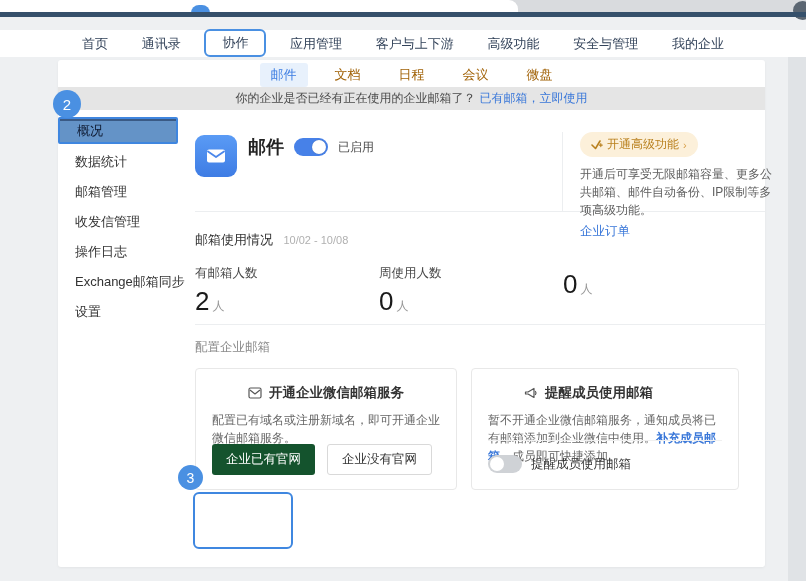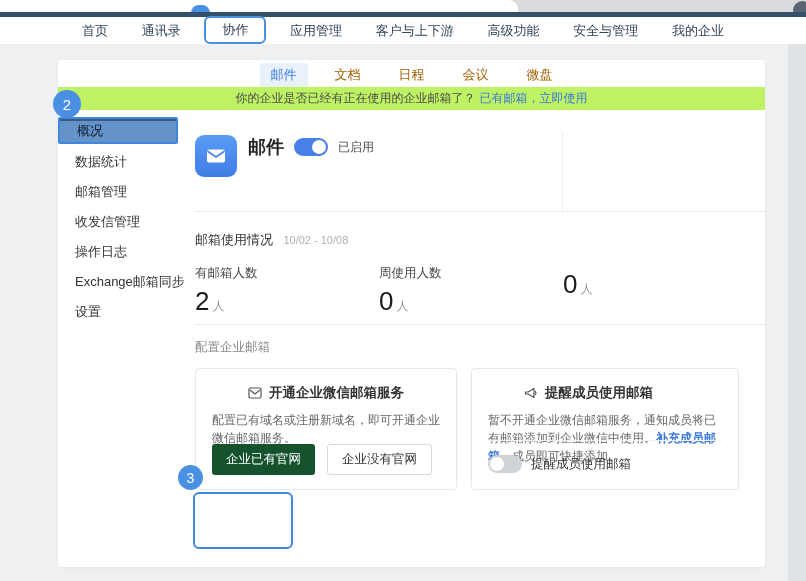--- a/index.html
+++ b/index.html
@@ -11,34 +11,34 @@
     overflow:hidden;
     color:#333;
   }
   
   .top-strip { position:absolute; left:0; top:0; width:806px; height:12px; background:#d9dbde; }
   .top-tab   { position:absolute; left:0; top:0; width:518px; height:12px; background:#ffffff; border-top-right-radius:9px; }
   .top-circle{ position:absolute; left:793px; top:1px; width:19px; height:19px; border-radius:50%; background:#5b6672; z-index:1; }
   .dark-bar  { position:absolute; left:0; top:12px; width:806px; height:5px; background:#35506b; z-index:2; }
   .nav-notch { position:absolute; left:191px; top:5px; width:19px; height:8px; background:#4a90e2; border-radius:9px 9px 0 0; z-index:1; }
   
-  .navbar { position:absolute; left:0; top:17px; width:806px; height:27px; background:#fff;
+  .navbar { position:absolute; left:0; top:30px; width:806px; height:27px; background:#fff;
             display:flex; align-items:center; justify-content:space-between; padding:0 72px; z-index:3; }
   .nav-item { font-size:13px; color:#33435a; padding:4px 10px; cursor:pointer; white-space:nowrap; }
   .nav-item.active { border:2px solid #4a90e2; border-radius:6px; padding:3px 16px; margin-top:-2px; position:relative; }
   
   .page-card { position:absolute; left:58px; top:60px; width:707px; height:507px; background:#fff;
                border-radius:3px; box-shadow:0 1px 3px rgba(0,0,0,0.05); }
   .right-shade { position:absolute; left:788px; top:44px; width:18px; height:537px; background:#e0e3e6; }
   
   .tabs-row { height:27px; display:flex; align-items:center; justify-content:center; gap:16px; padding-top:3px; }
   .tab { font-size:13px; color:#a16207; padding:3px 11px; border-radius:3px; cursor:pointer; }
   .tab.active { background:#e8f1fc; color:#3b7ce2; }
   
-  .notice-bar { height:23px; background:#bef264; font-size:12px; color:#4a4a4a;
+  .notice-bar { height:23px; background:#e5e5e5; font-size:12px; color:#4a4a4a;
                 display:flex; align-items:center; justify-content:center; gap:4px; }
   .notice-link { color:#3977d9; cursor:pointer; }
   
   .card-body { display:flex; height:457px; }
   .sidebar { width:120px; padding-top:7px; flex-shrink:0; }
   .side-item { height:30px; line-height:30px; padding-left:17px; font-size:13px; color:#333; cursor:pointer; white-space:nowrap; }
   .side-item.active { height:27px; line-height:23px; background:#6493c7; border:2px solid #3f86df;
                       box-shadow:inset 0 2px 0 #3a5a85; color:#0f1b33; border-radius:2px; margin:0 0 3px 0; }
   .content { flex:1; position:relative; padding-left:17px; }
   .hr { border-bottom:1px solid #eceef0; }
@@ -190,20 +190,32 @@
             <div class="title-row">
               <span class="app-title">邮件</span>
               <span class="toggle-on">
                   <span class="knob"></span>
                 </span>
               <span class="status-text">已启用</span>
             </div>
           </div>
         </div>
         <div class="v-divider"></div>
+        <div class="right-panel">
+          <span class="premium-pill">
+            <svg width="12" height="12" viewBox="0 0 12 12">
+              <path d="M1 6 L4.5 9.5 L9 2" fill="none" stroke="#b9801e" stroke-width="1.6" stroke-linecap="round" stroke-linejoin="round"></path>
+              <path d="M9.8 4.6 v3 M8.3 6.1 h3" stroke="#b9801e" stroke-width="1.1" stroke-linecap="round"></path>
+            </svg>
+            <span>开通高级功能</span>
+            <span class="premium-arrow">›</span>
+          </span>
+          <div class="premium-desc">开通后可享受无限邮箱容量、更多公共邮箱、邮件自动备份、IP限制等多项高级功能。</div>
+          <span class="order-link">企业订单</span>
+        </div>
       </div>
 
 
       <div class="usage-sec hr">
         <div>
           <span class="usage-title">邮箱使用情况</span>
           <span class="usage-range">10/02 - 10/08</span>
         </div>
         <div class="stats">
 

